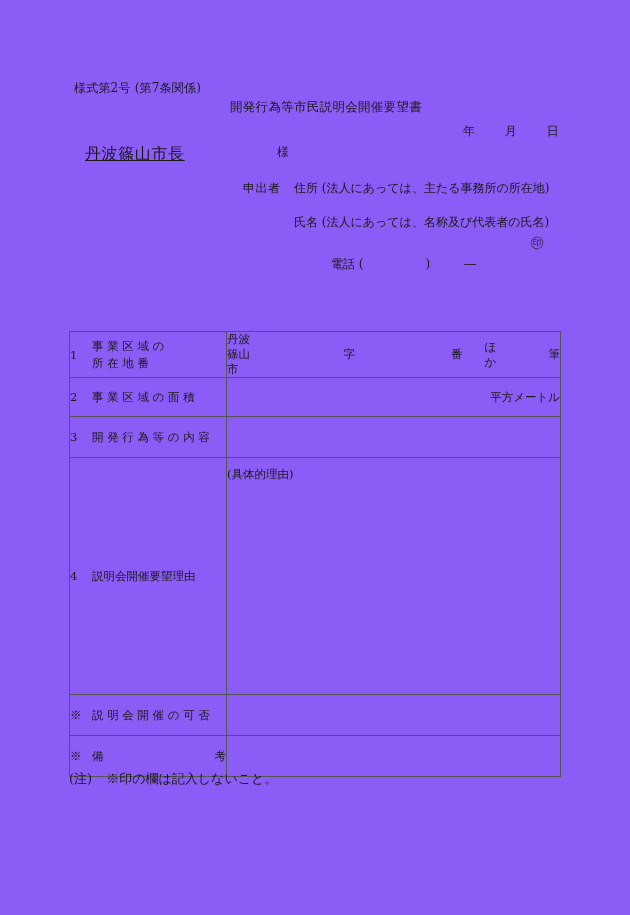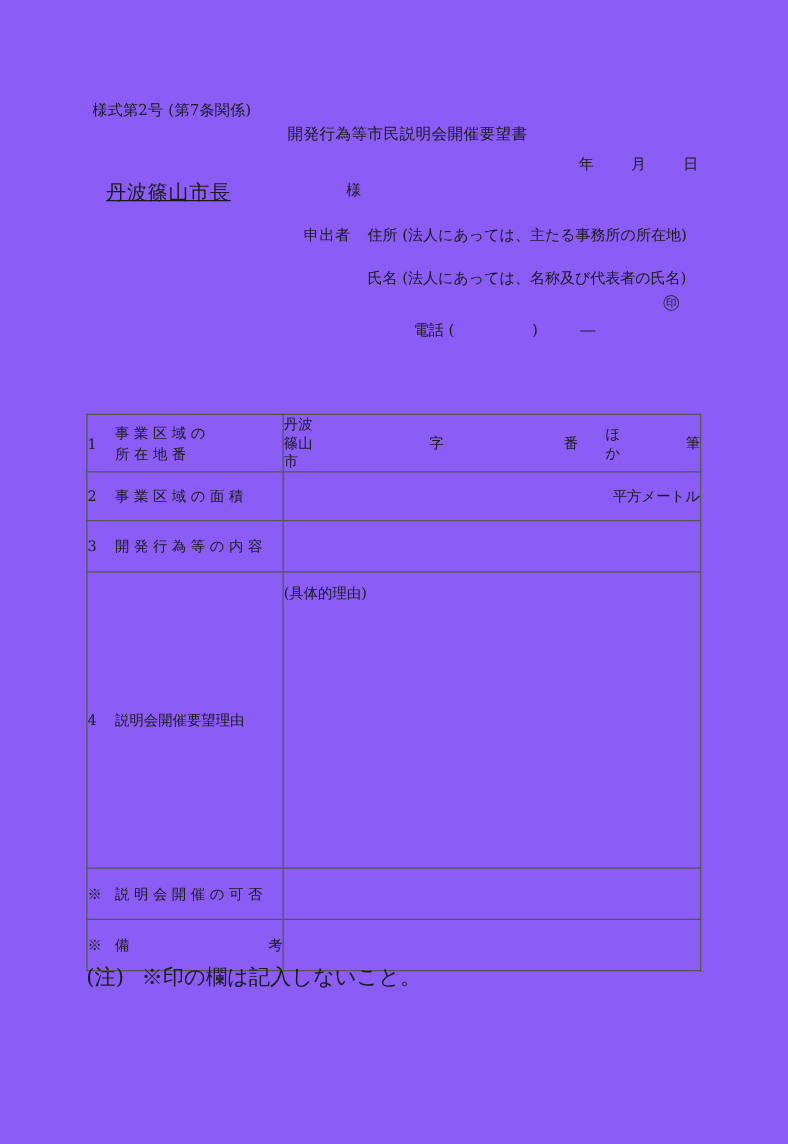--- a/index.html
+++ b/index.html
@@ -171,21 +171,21 @@
   .r-addr   { height: 40px; }
   .r-area   { height: 38px; }
   .r-content{ height: 40px; }
   .r-reason { height: 236px; }
   .r-kahi   { height: 40px; }
   .r-biko   { height: 40px; }
 
   
   #footnote {
     left: 69px; top: 770px;
-    font-size: 17px;
+    font-size: 13px;
   }
   #footnote .note-gap { display: inline-block; width: 14px; }
 </style>
 </head>
 <body>
 
 <div id="page">
 
   <div class="abs" id="form-number">様式第2号 (第7条関係)</div>
 

